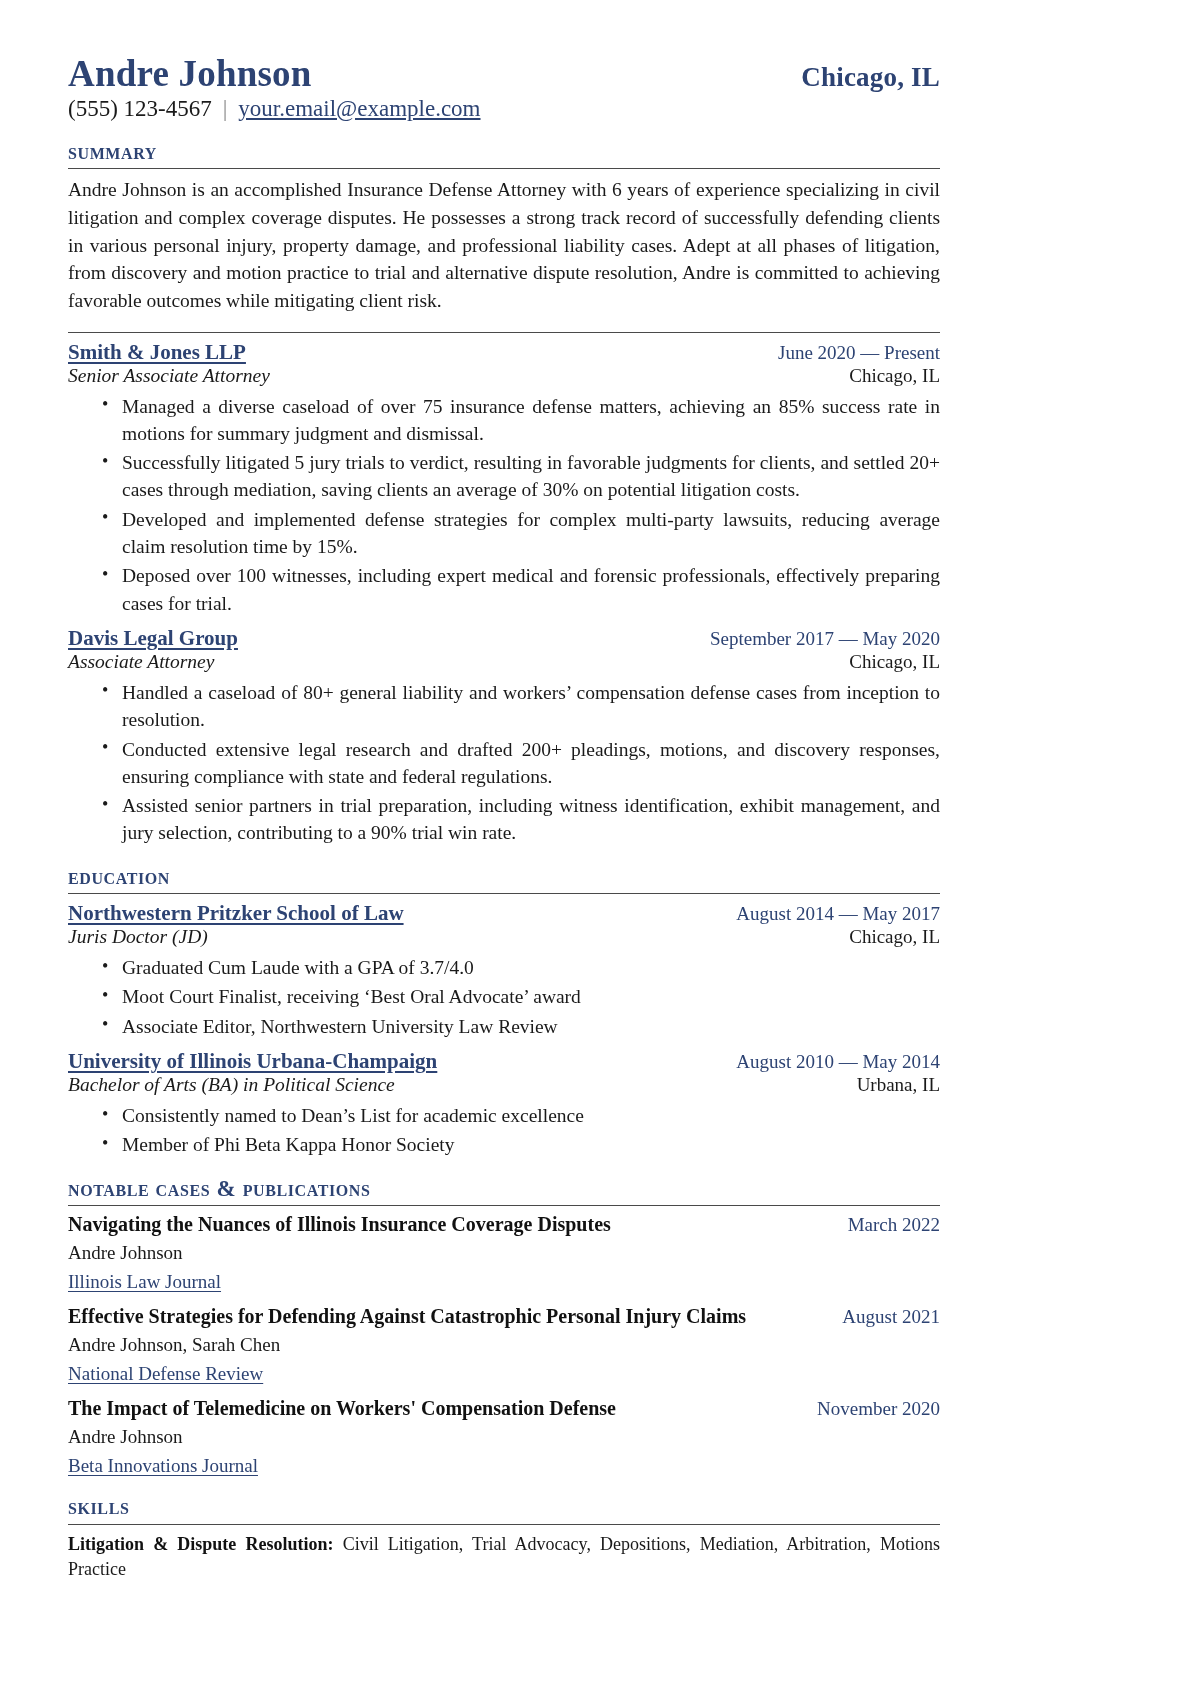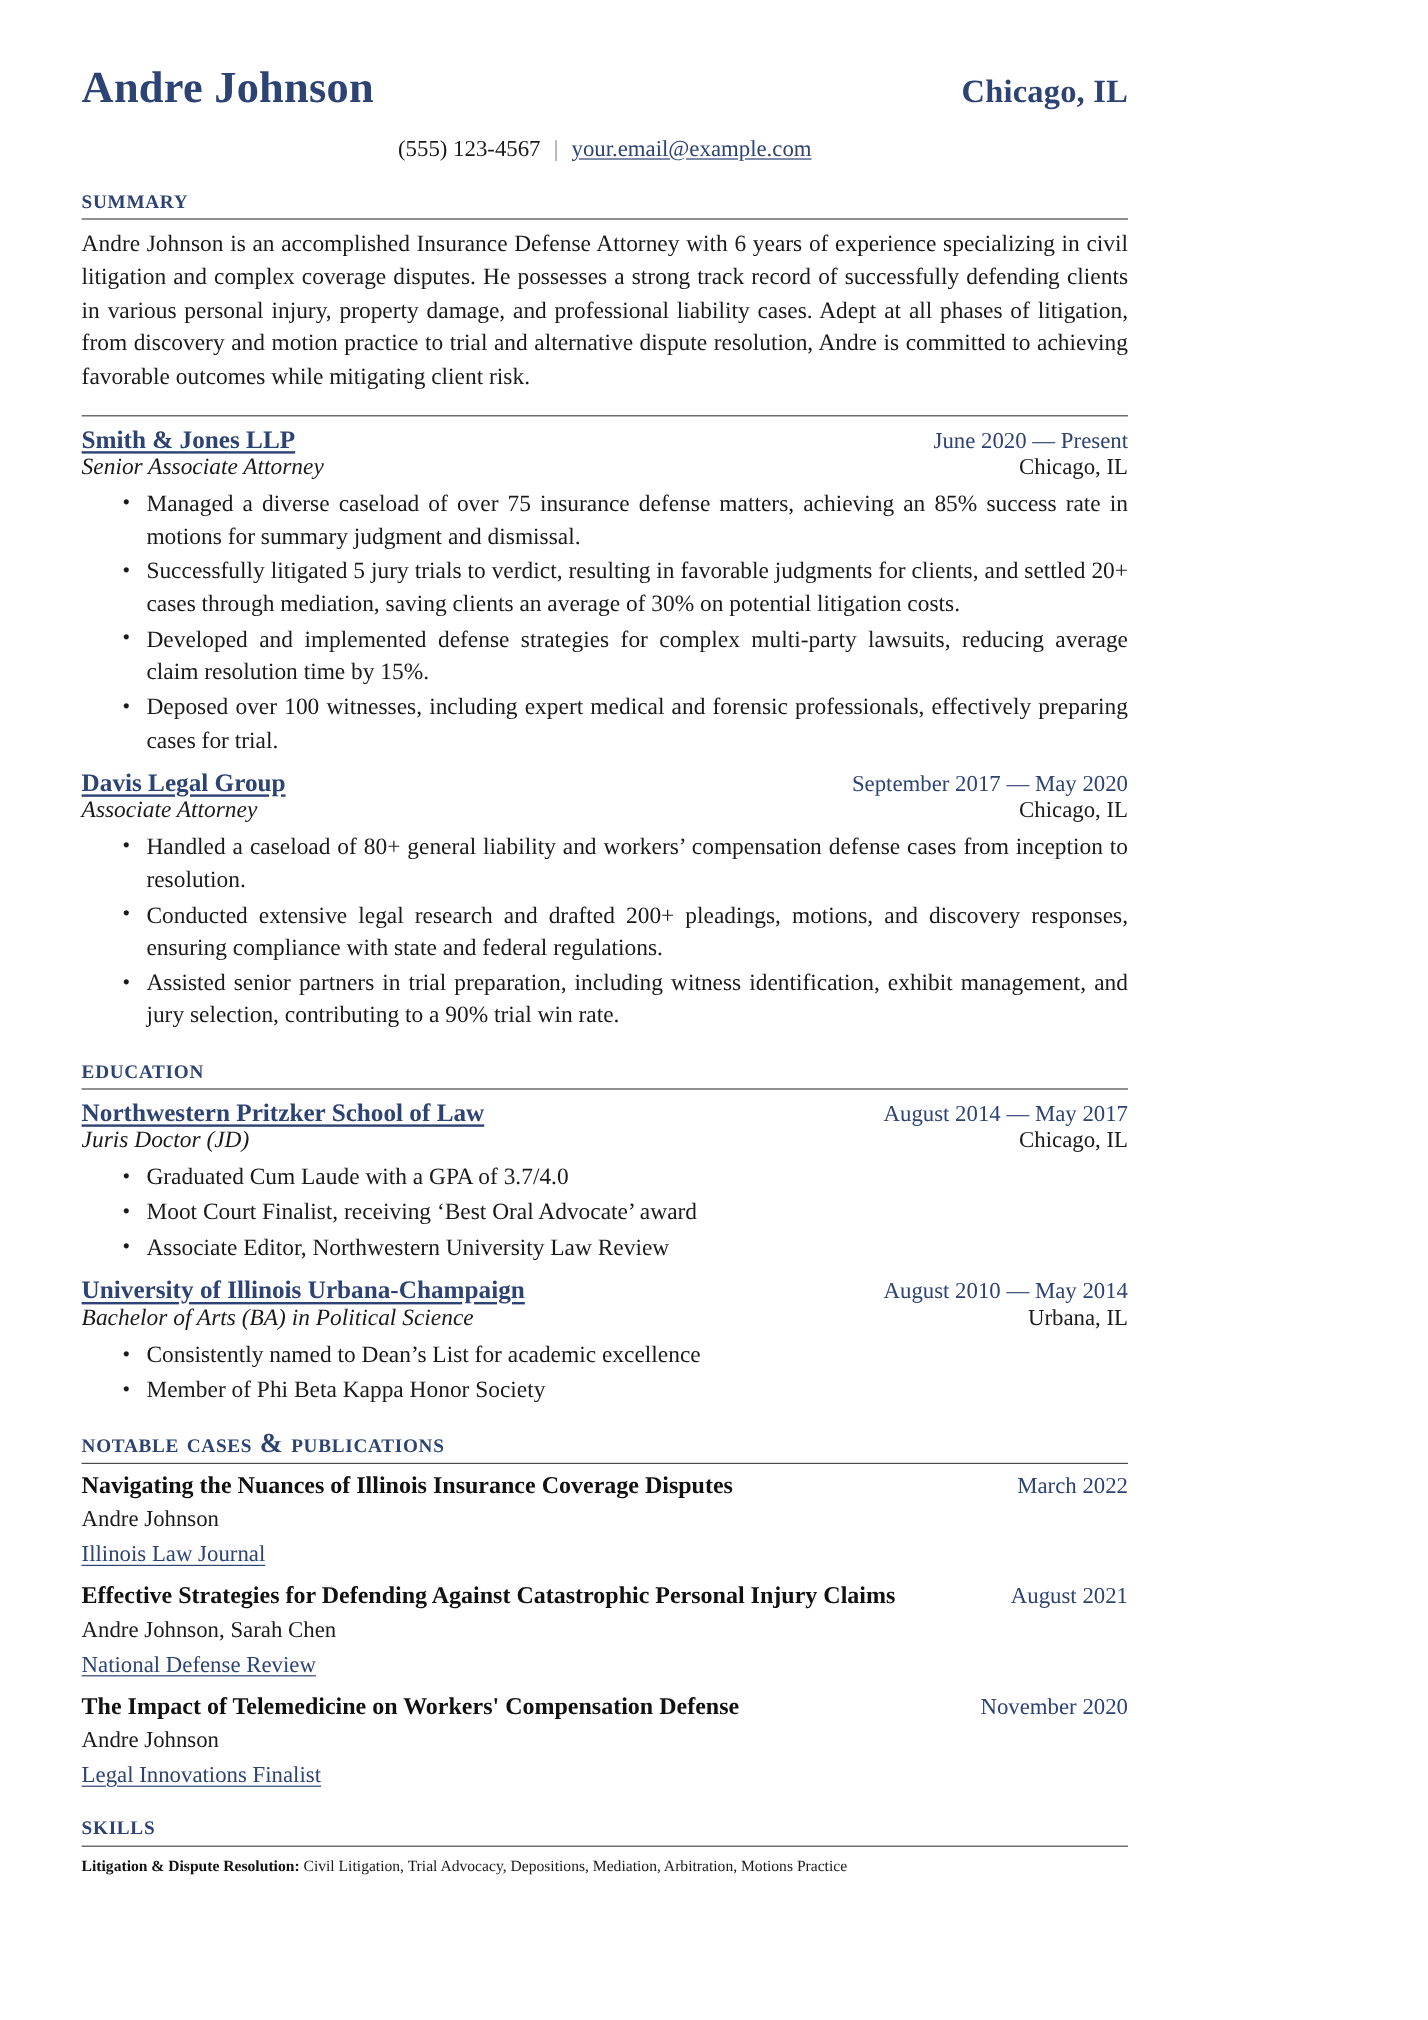--- a/index.html
+++ b/index.html
@@ -36,27 +36,26 @@
     letter-spacing: 0.2px;
     line-height: 1.1;
   }
   .header-location {
     font-size: 27px;
     font-weight: bold;
     color: #2d4373;
     letter-spacing: 0.2px;
   }
   .contact-row {
-    margin-top: 19px;
-    font-size: 19px;
+    margin-top: 1px;
+    font-size: 23px;
     color: #1a1a1a;
     display: flex;
     align-items: baseline;
     gap: 0;
-    justify-content: center;
   }
   .contact-phone { color: #1a1a1a; }
   .contact-sep {
     color: #8a8a8a;
     padding: 0 11px;
   }
   .contact-email {
     color: #2d4373;
     text-decoration: underline;
     text-underline-offset: 2px;
@@ -177,21 +176,21 @@
     font-size: 19px;
     color: #2d4373;
     text-decoration: underline;
     text-underline-offset: 3px;
     margin-top: 7px;
     display: inline-block;
   }
 
   
   .skill-line {
-    font-size: 13px;
+    font-size: 18px;
     line-height: 1.42;
     color: #1a1a1a;
     text-align: justify;
   }
   .skill-cat {
     font-weight: bold;
     color: #111111;
   }
 </style>
 </head>
@@ -309,21 +308,21 @@
       <div class="pub-authors">Andre Johnson, Sarah Chen</div>
       <div><span class="pub-journal">National Defense Review</span></div>
     </div>
 
     <div class="pub">
       <div class="pub-line">
         <span class="pub-title">The Impact of Telemedicine on Workers' Compensation Defense</span>
         <span class="pub-date">November 2020</span>
       </div>
       <div class="pub-authors">Andre Johnson</div>
-      <div><span class="pub-journal">Legal Innovations Finalist</span></div>
+      <div><span class="pub-journal">Beta Innovations Journal</span></div>
     </div>
   </div>
 
   <div class="section">
     <div class="section-title">Skills</div>
     <div class="section-rule"></div>
     <div class="skill-line">
       <span class="skill-cat">Litigation &amp; Dispute Resolution: </span>
       <span>Civil Litigation, Trial Advocacy, Depositions, Mediation, Arbitration, Motions Practice</span>
     </div>

